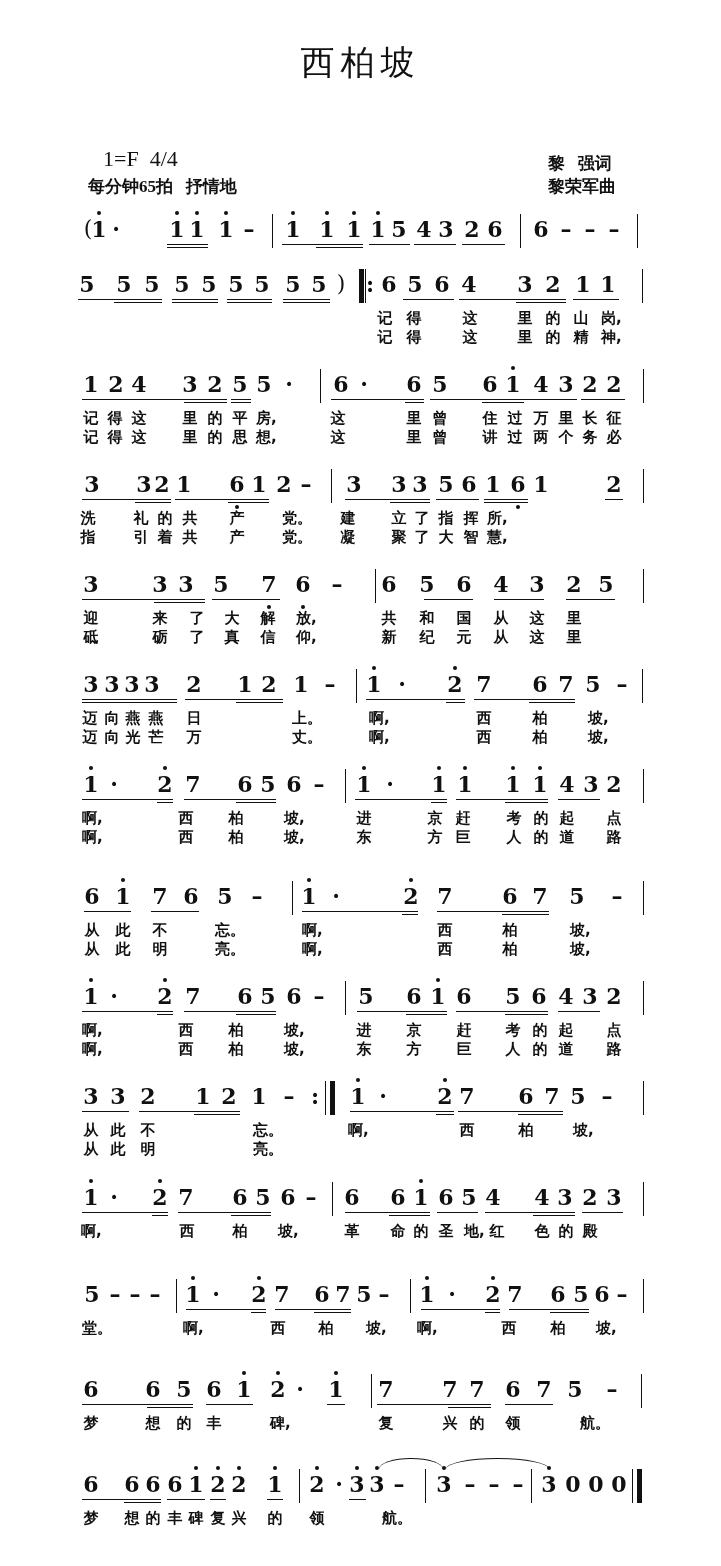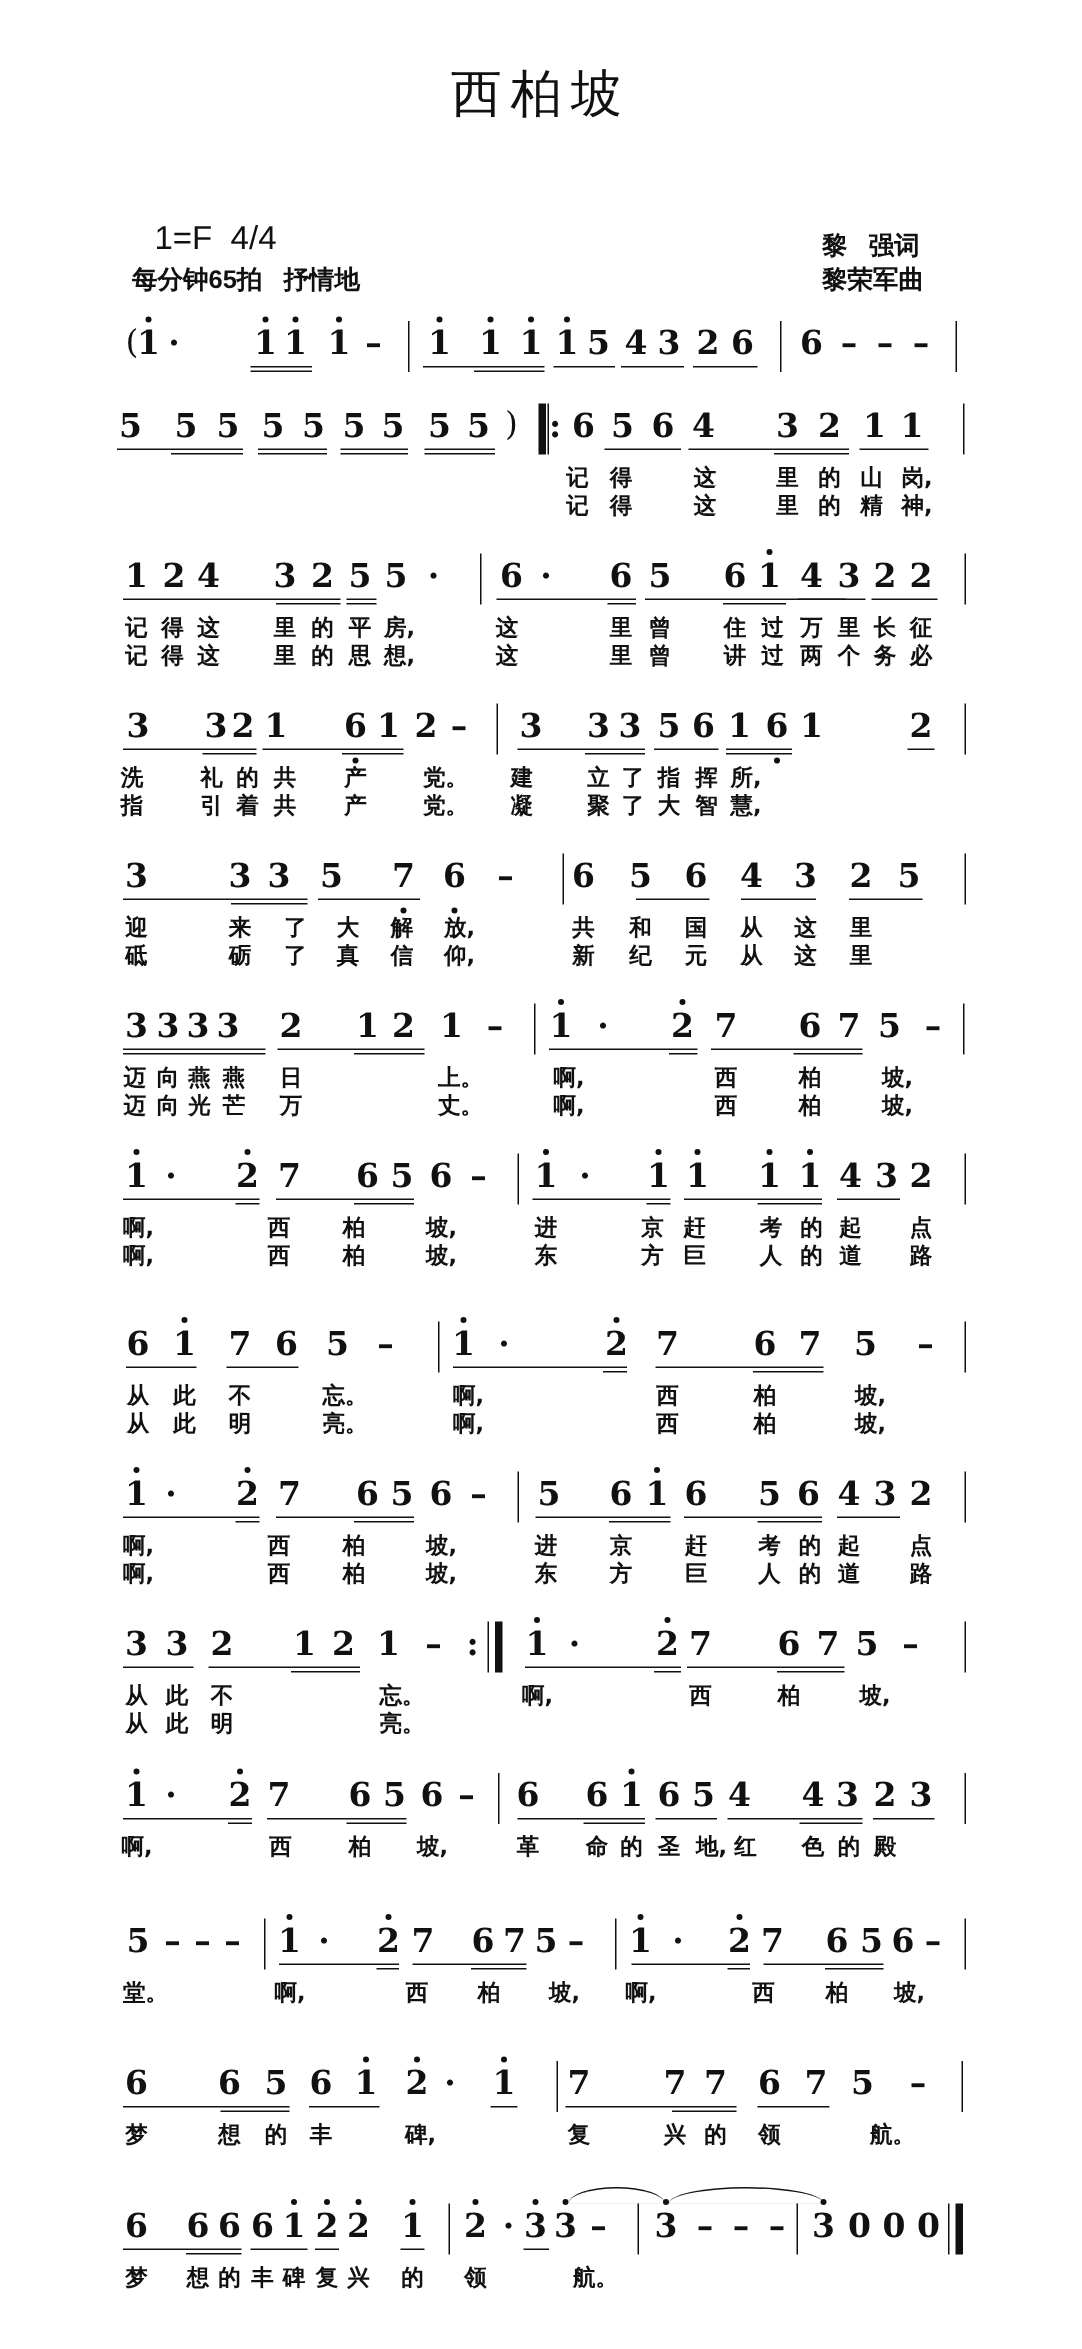--- a/index.html
+++ b/index.html
@@ -1,21 +1,21 @@
 <!DOCTYPE html>
 <html><head>
 <meta charset="utf-8">
 <style>
   html, body { margin: 0; padding: 0; background: #ffffff; }
   body { width: 721px; height: 1566px; position: relative; overflow: hidden;
          font-family: "DejaVu Serif", "Liberation Serif", serif; color: #111; }
   .abs { position: absolute; }
   #title { left: 0; width: 721px; top: 40px; text-align: center;
            font-family: "DejaVu Sans", sans-serif; font-size: 34px; letter-spacing: 6px; color: #111; }
-  .hdr { font-family: Liberation Sans, sans-serif; font-weight: bold; color: #111; white-space: pre; }
+  .hdr { font-family: Liberation Serif, serif; font-weight: bold; color: #111; white-space: pre; }
   #key { left: 103px; top: 146px; font-size: 22px; font-weight: normal; }
   #tempo { left: 88px; top: 175px; font-size: 17px; }
   #lyricist { left: 548px; top: 152px; font-size: 17px; }
   #composer { left: 548px; top: 175px; font-size: 17px; }
   .row { position: absolute; left: 0; width: 721px; height: 1px; }
   .note { position: absolute; top: -14px; width: 20px; margin-left: -10px; text-align: center;
           font-family: "DejaVu Serif", serif; font-weight: bold; font-size: 22px; line-height: 26px; color: #111; }
   .note.dash { font-size: 22px; }
   .note.paren { font-weight: normal; }
   .dot-hi { position: absolute; width: 4px; height: 4px; border-radius: 2px; background: #111; margin-left: -2px; top: -19px; }

